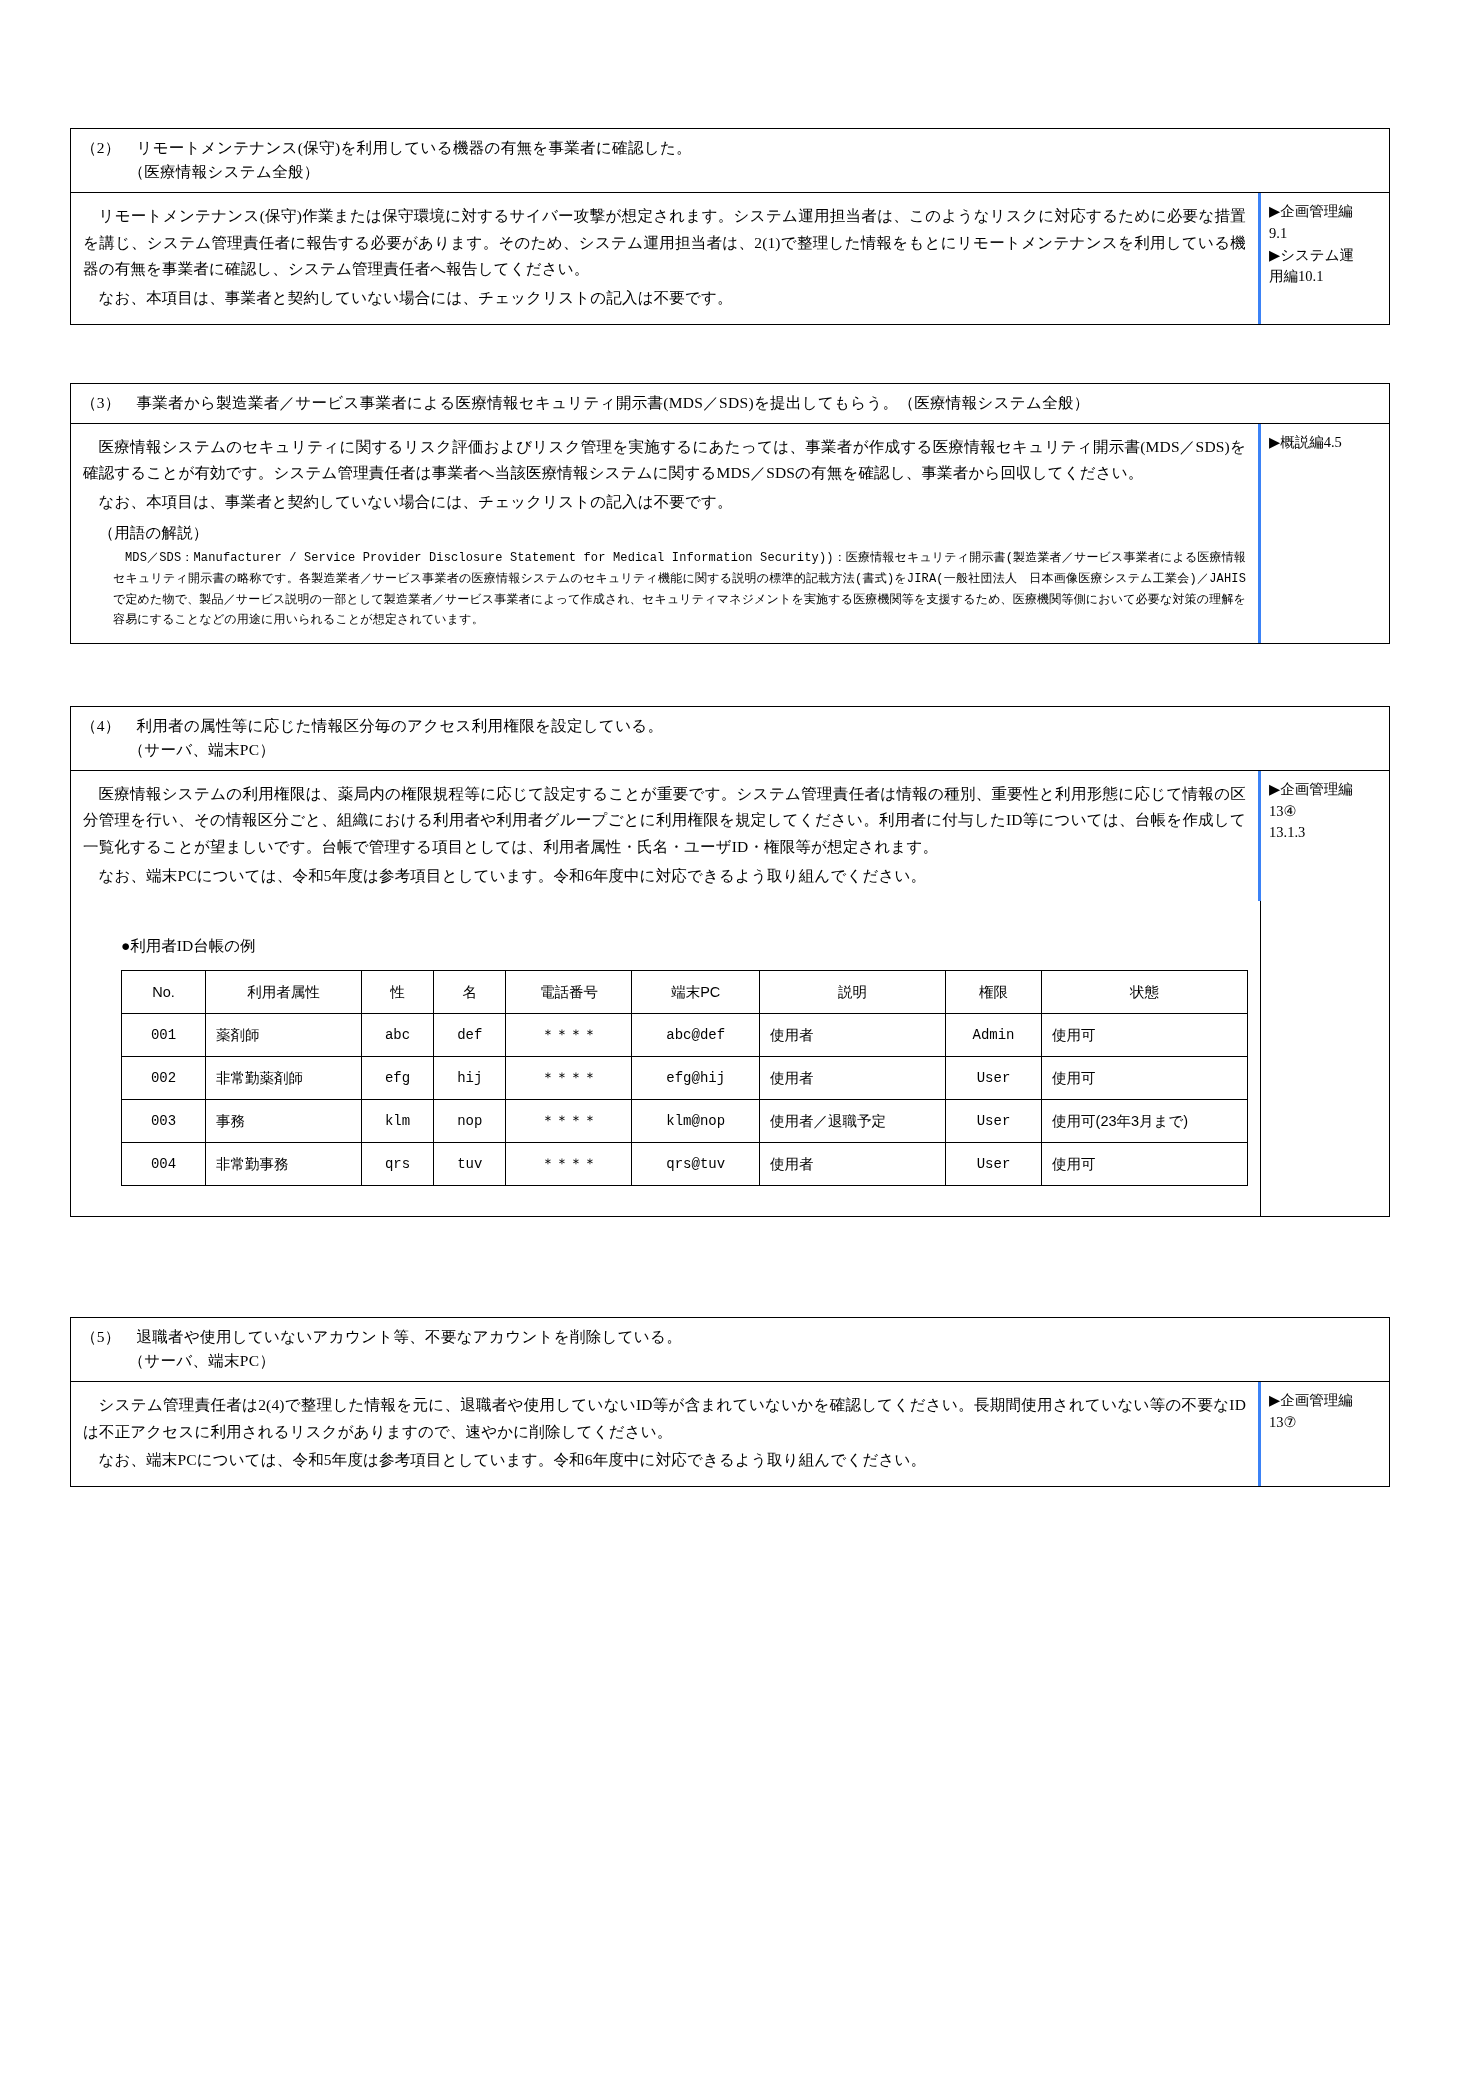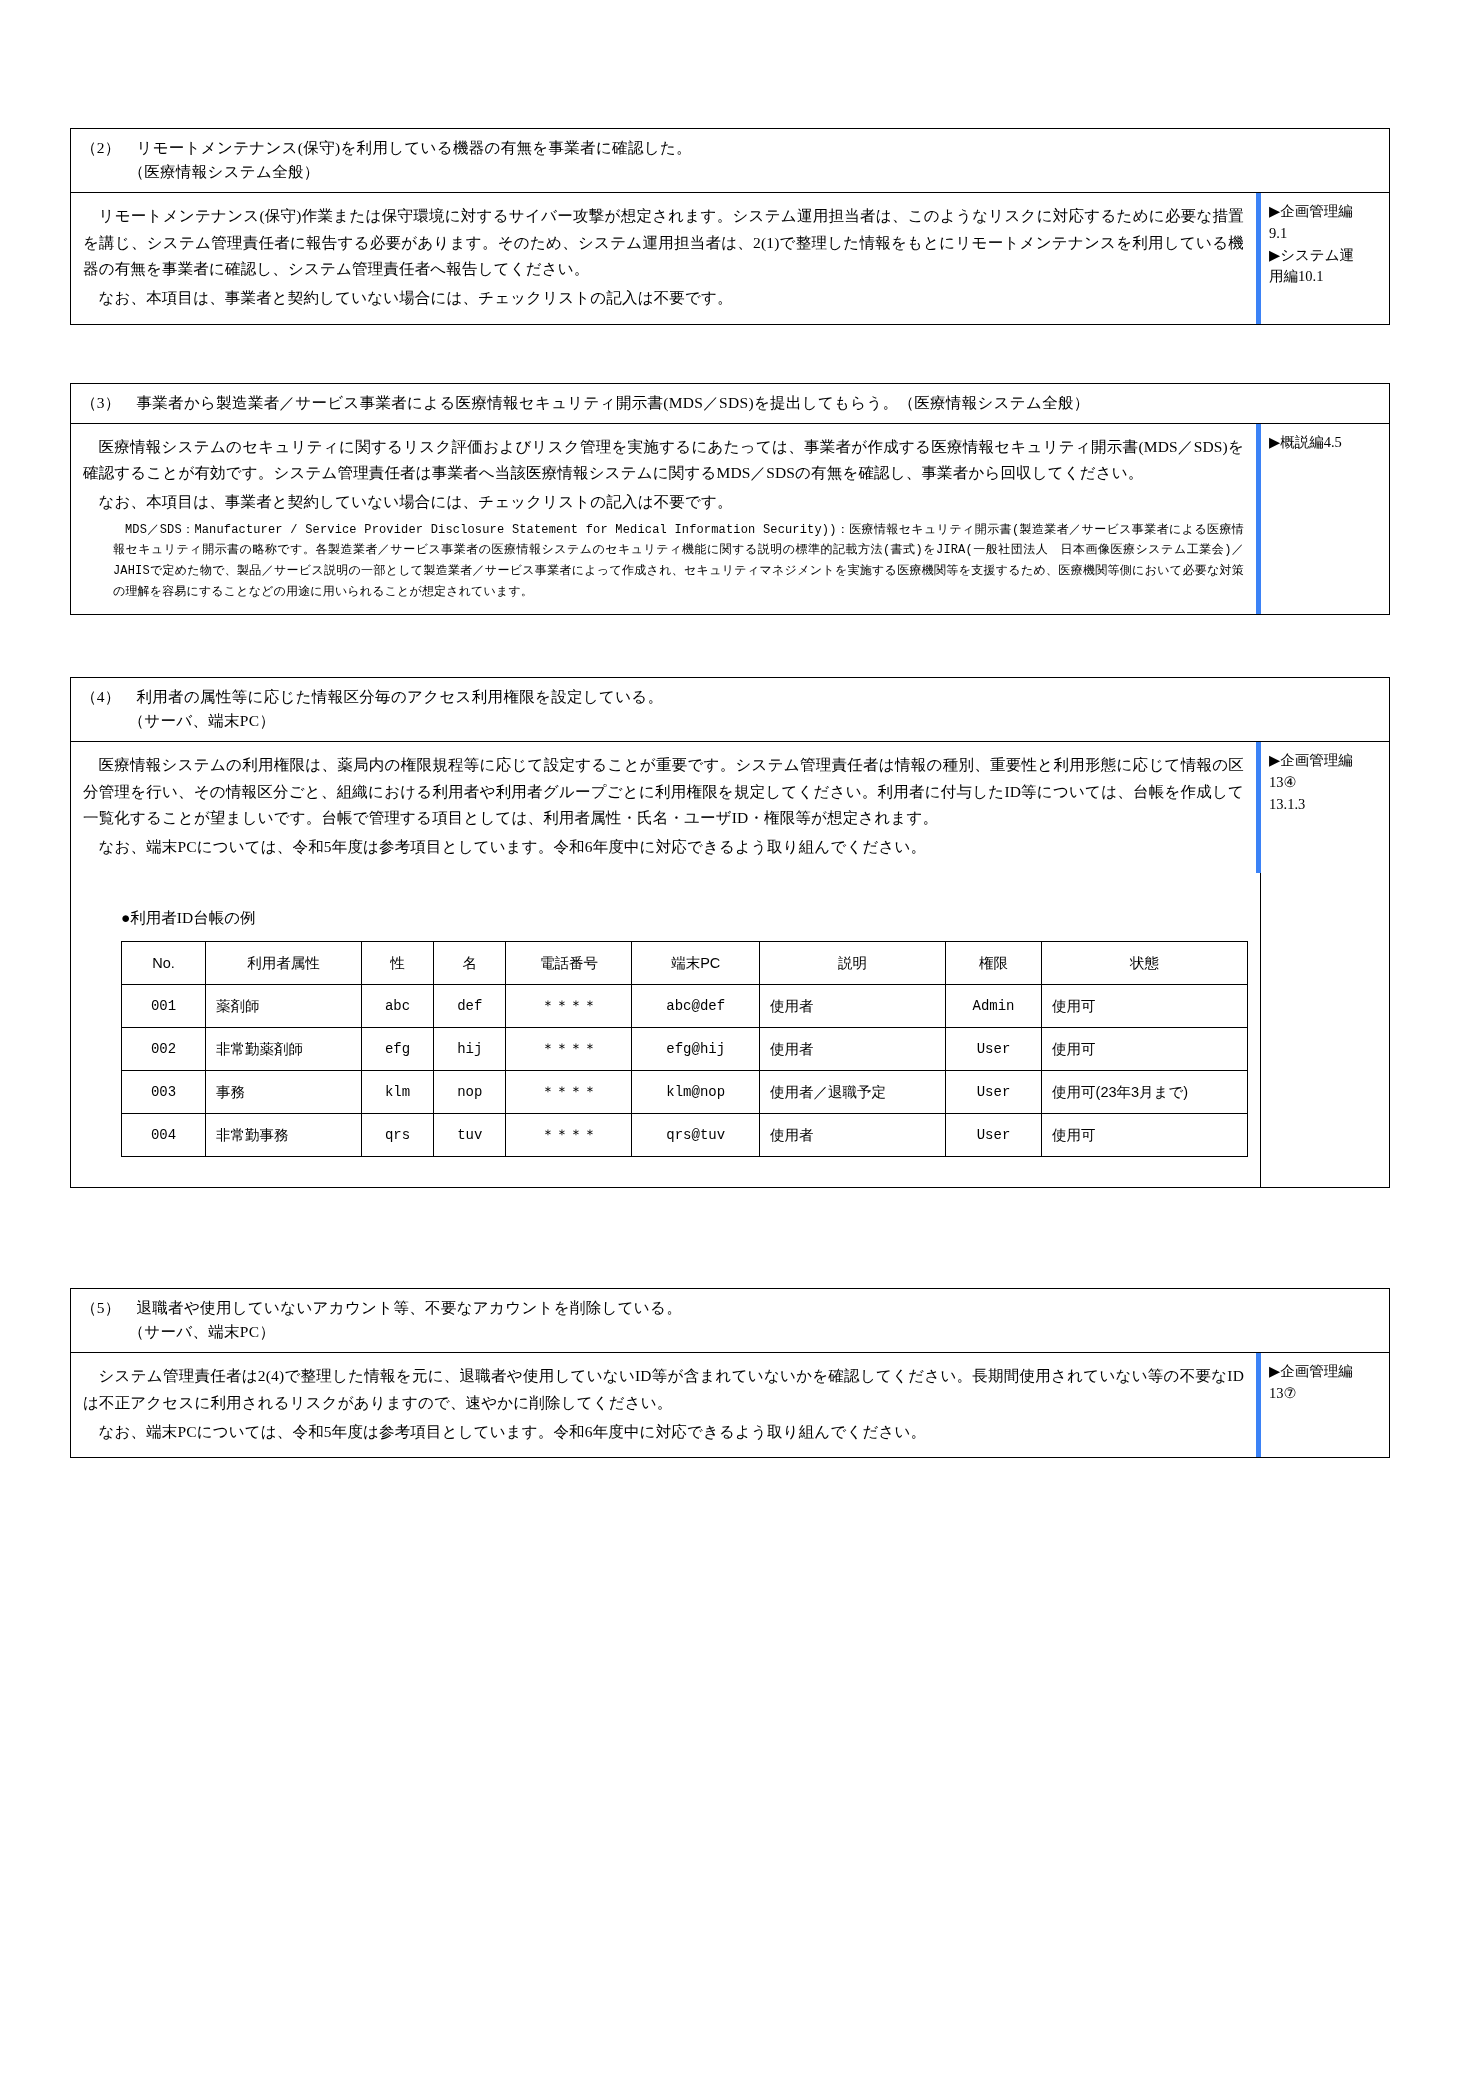--- a/index.html
+++ b/index.html
@@ -49,21 +49,21 @@
     display: flex;
     border: 1px solid #000;
     border-top: 1px solid #000;
   }
   .sec-body {
     flex: 1 1 auto;
     padding: 10px 12px 12px 12px;
     font-size: 15.5px;
     line-height: 1.72;
     letter-spacing: 0.01em;
-    border-right: 5px solid #3b82f6;
+    border-right: 3px solid #3b82f6;
     box-sizing: border-box;
   }
   .sec-ref {
     width: 128px;
     flex: 0 0 128px;
     padding: 8px 6px 6px 8px;
     font-size: 14.5px;
     line-height: 1.5;
     box-sizing: border-box;
   }
@@ -188,20 +188,21 @@
 
     <div class="section">
       <div class="sec-head">
         <span class="line">（3）　事業者から製造業者／サービス事業者による医療情報セキュリティ開示書(MDS／SDS)を提出してもらう。（医療情報システム全般）</span>
       </div>
       <div class="sec-body-wrap">
         <div class="sec-body">
           <p class="para">医療情報システムのセキュリティに関するリスク評価およびリスク管理を実施するにあたっては、事業者が作成する医療情報セキュリティ開示書(MDS／SDS)を確認することが有効です。システム管理責任者は事業者へ当該医療情報システムに関するMDS／SDSの有無を確認し、事業者から回収してください。</p>
           <p class="para">なお、本項目は、事業者と契約していない場合には、チェックリストの記入は不要です。</p>
           <div class="term-block">
+            <p class="term-title">（用語の解説）</p>
             <p class="term-body">MDS／SDS：Manufacturer / Service Provider Disclosure Statement for Medical Information Security))：医療情報セキュリティ開示書(製造業者／サービス事業者による医療情報セキュリティ開示書の略称です。各製造業者／サービス事業者の医療情報システムのセキュリティ機能に関する説明の標準的記載方法(書式)をJIRA(一般社団法人　日本画像医療システム工業会)／JAHISで定めた物で、製品／サービス説明の一部として製造業者／サービス事業者によって作成され、セキュリティマネジメントを実施する医療機関等を支援するため、医療機関等側において必要な対策の理解を容易にすることなどの用途に用いられることが想定されています。</p>
           </div>
         </div>
         <div class="sec-ref">
           <span class="refline">▶概説編4.5</span>
         </div>
       </div>
     </div>
 
     <div class="gap-lg"></div>

